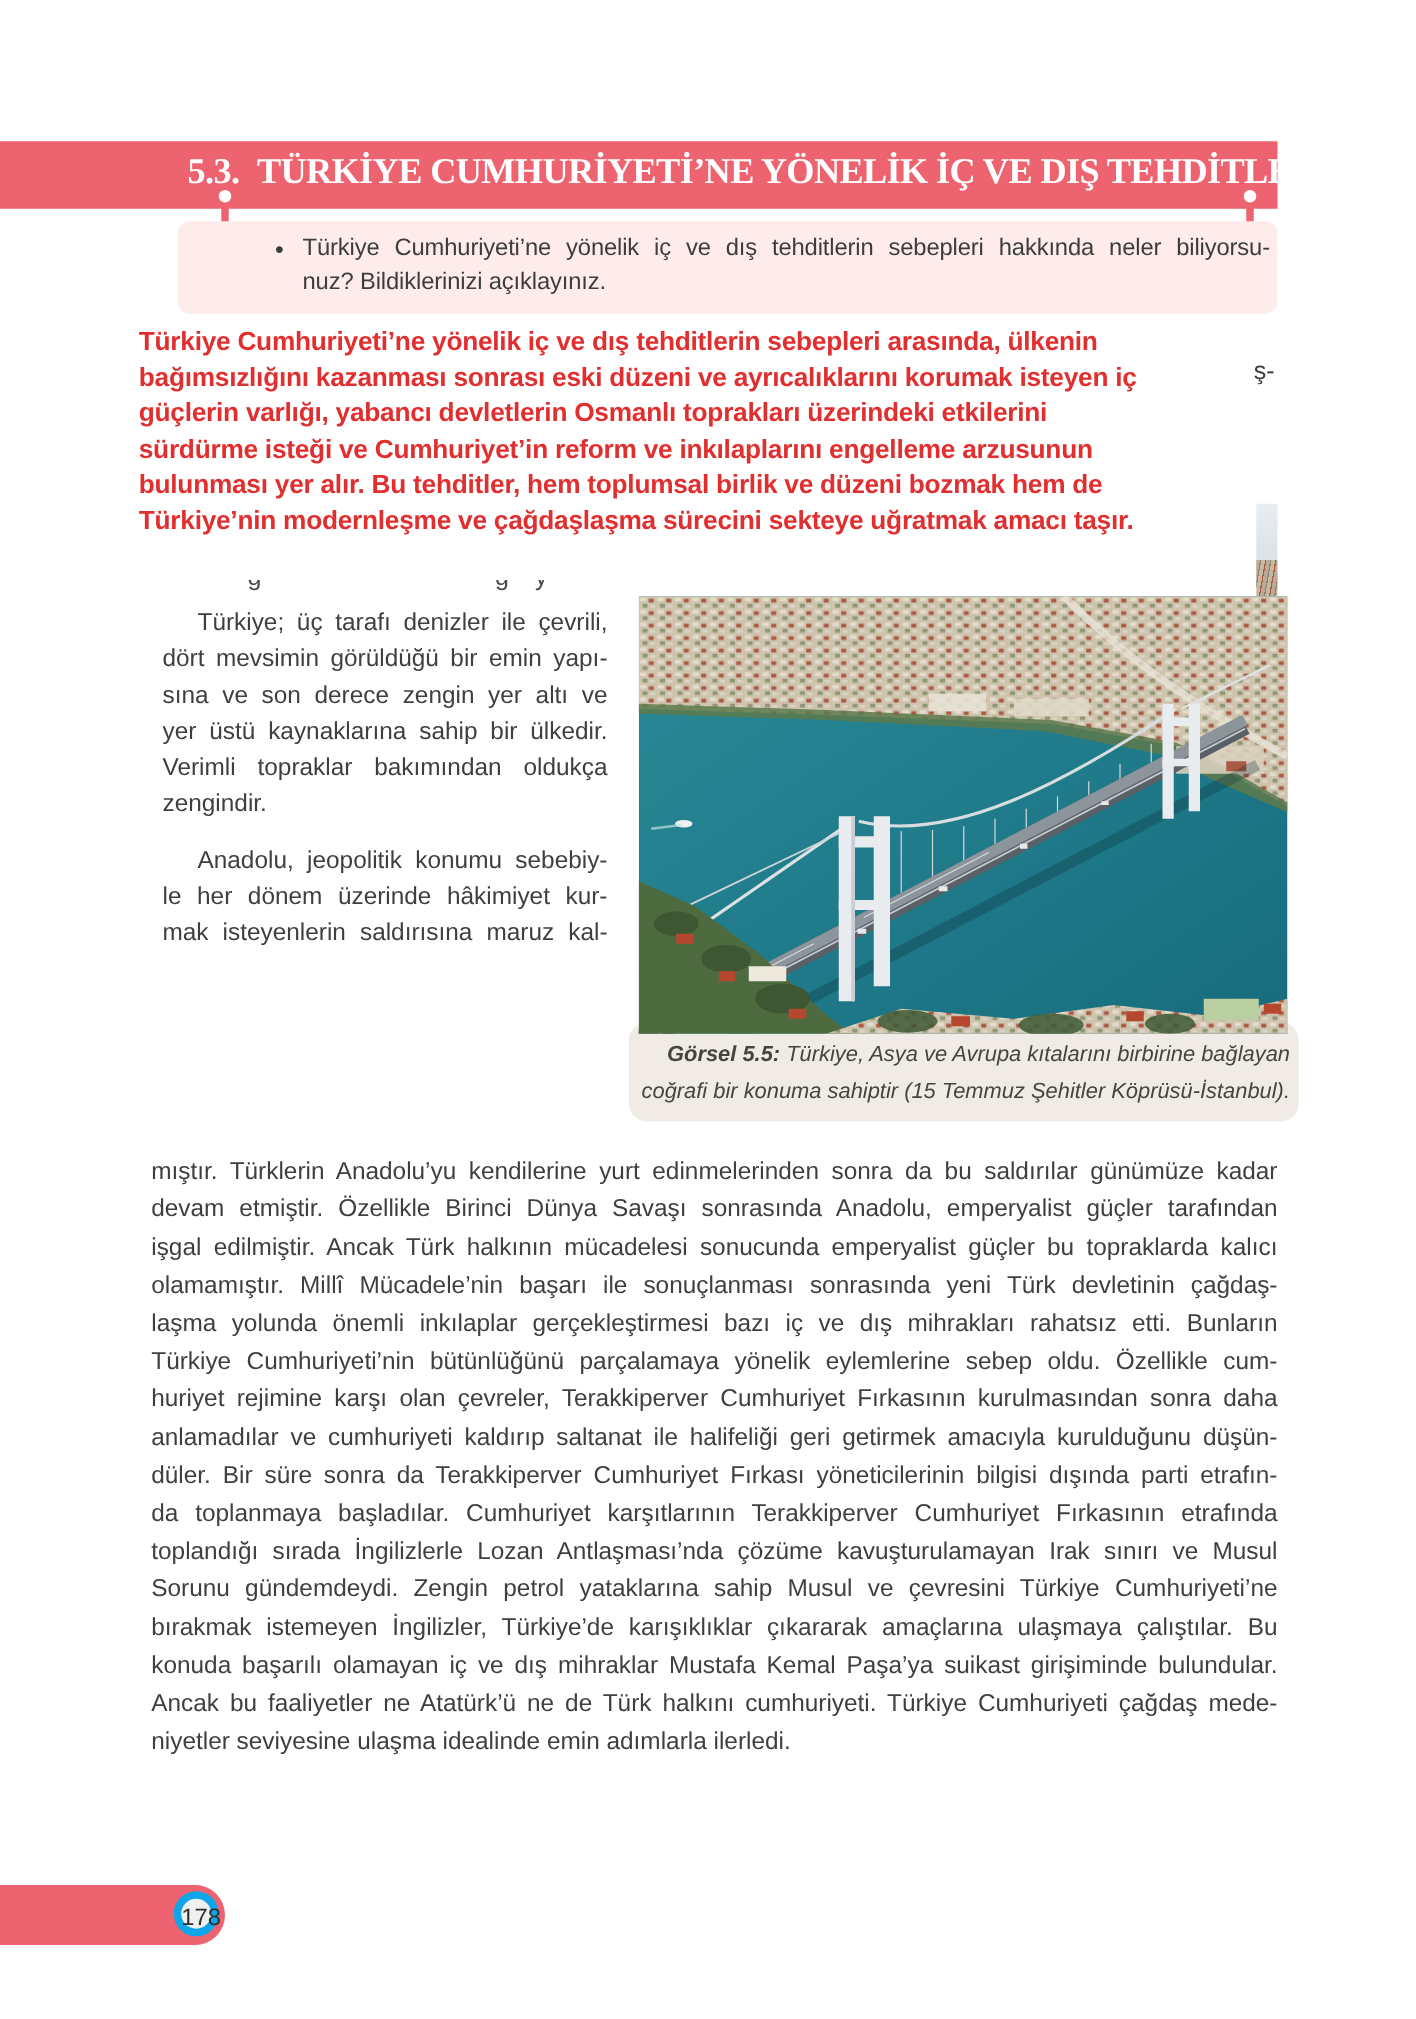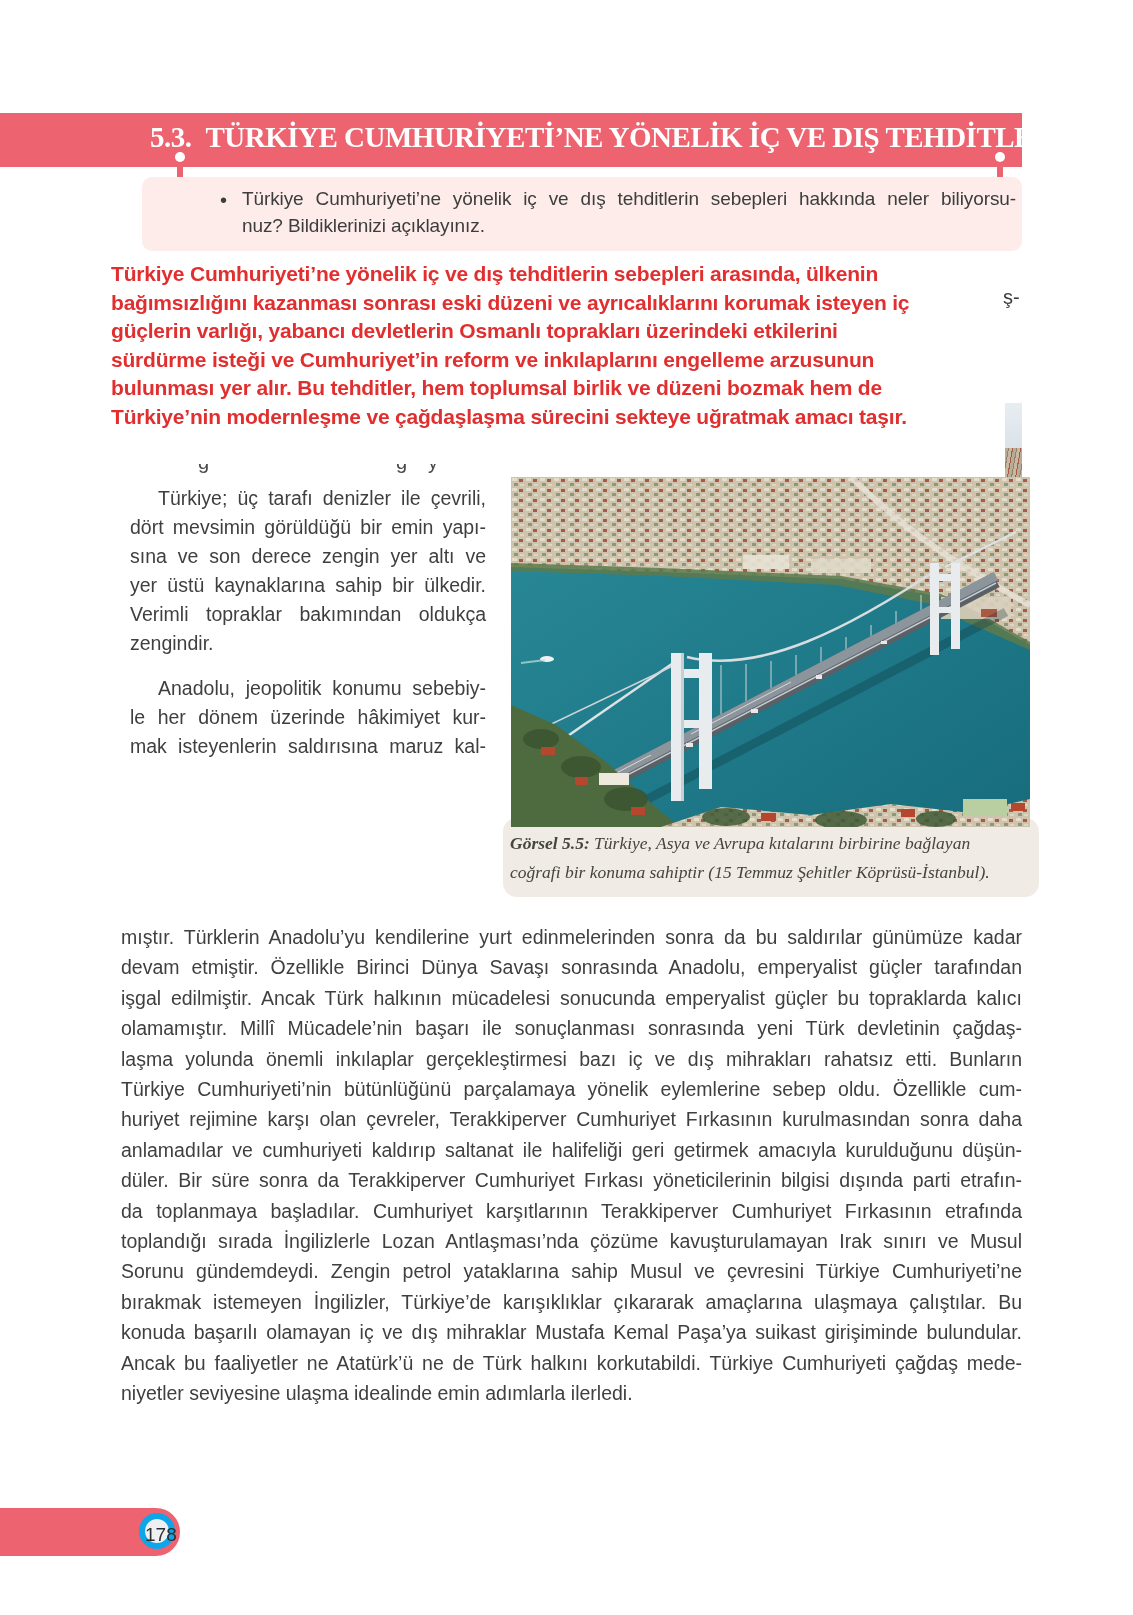--- a/index.html
+++ b/index.html
@@ -52,22 +52,22 @@
     font-size:19.5px;line-height:29px;color:#3f3f3f;}
   .leftcol .para{margin:0;}
   .leftcol .para + .para{margin-top:16px;}
   .leftcol .para.indent > .jl:first-child{text-indent:28px;}
   .jl{text-align:justify;text-align-last:justify;white-space:nowrap;}
   .jl.ll{text-align-last:left;}
 
   
   .capbox{position:absolute;left:503px;top:818px;width:536px;height:79px;
     background:#f1ebe6;border-radius:14px;}
-  .caption{position:absolute;left:510px;top:829px;width:522px;text-align:left;
-    font-family:Liberation Serif, serif;font-style:italic;font-size:17.5px;line-height:29px;color:#45453c;}
+  .caption{position:absolute;left:510px;top:829px;width:522px;text-align:right;
+    font-family:Liberation Sans, sans-serif;font-style:italic;font-size:17.5px;line-height:29px;color:#45453c;}
   .caption .cap-label{font-weight:bold;}
   .photo{position:absolute;left:511px;top:477px;width:519px;height:350px;}
   .photo svg{display:block;}
 
   
   .bodytext{position:absolute;left:121px;top:922px;width:901px;
     font-size:19.5px;line-height:30.4px;color:#3f3f3f;}
 
   
   .footer-bar{position:absolute;left:0;top:1508px;width:180px;height:48px;
@@ -261,20 +261,20 @@
       <div class="jl">laşma yolunda önemli inkılaplar gerçekleştirmesi bazı iç ve dış mihrakları rahatsız etti. Bunların</div>
       <div class="jl">Türkiye Cumhuriyeti’nin bütünlüğünü parçalamaya yönelik eylemlerine sebep oldu. Özellikle cum-</div>
       <div class="jl">huriyet rejimine karşı olan çevreler, Terakkiperver Cumhuriyet Fırkasının kurulmasından sonra daha</div>
       <div class="jl">anlamadılar ve cumhuriyeti kaldırıp saltanat ile halifeliği geri getirmek amacıyla kurulduğunu düşün-</div>
       <div class="jl">düler. Bir süre sonra da Terakkiperver Cumhuriyet Fırkası yöneticilerinin bilgisi dışında parti etrafın-</div>
       <div class="jl">da toplanmaya başladılar. Cumhuriyet karşıtlarının Terakkiperver Cumhuriyet Fırkasının etrafında</div>
       <div class="jl">toplandığı sırada İngilizlerle Lozan Antlaşması’nda çözüme kavuşturulamayan Irak sınırı ve Musul</div>
       <div class="jl">Sorunu gündemdeydi. Zengin petrol yataklarına sahip Musul ve çevresini Türkiye Cumhuriyeti’ne</div>
       <div class="jl">bırakmak istemeyen İngilizler, Türkiye’de karışıklıklar çıkararak amaçlarına ulaşmaya çalıştılar. Bu</div>
       <div class="jl">konuda başarılı olamayan iç ve dış mihraklar Mustafa Kemal Paşa’ya suikast girişiminde bulundular.</div>
-      <div class="jl">Ancak bu faaliyetler ne Atatürk’ü ne de Türk halkını korkutabildi. Türkiye Cumhuriyeti çağdaş mede-</div>
+      <div class="jl">Ancak bu faaliyetler ne Atatürk’ü ne de Türk halkını cumhuriyeti. Türkiye Cumhuriyeti çağdaş mede-</div>
       <div class="jl ll">niyetler seviyesine ulaşma idealinde emin adımlarla ilerledi.</div>
     </div>
 
   <div class="footer-bar"></div>
   <div class="page-circle">178</div>
 
 </div>
 
 </body></html>

